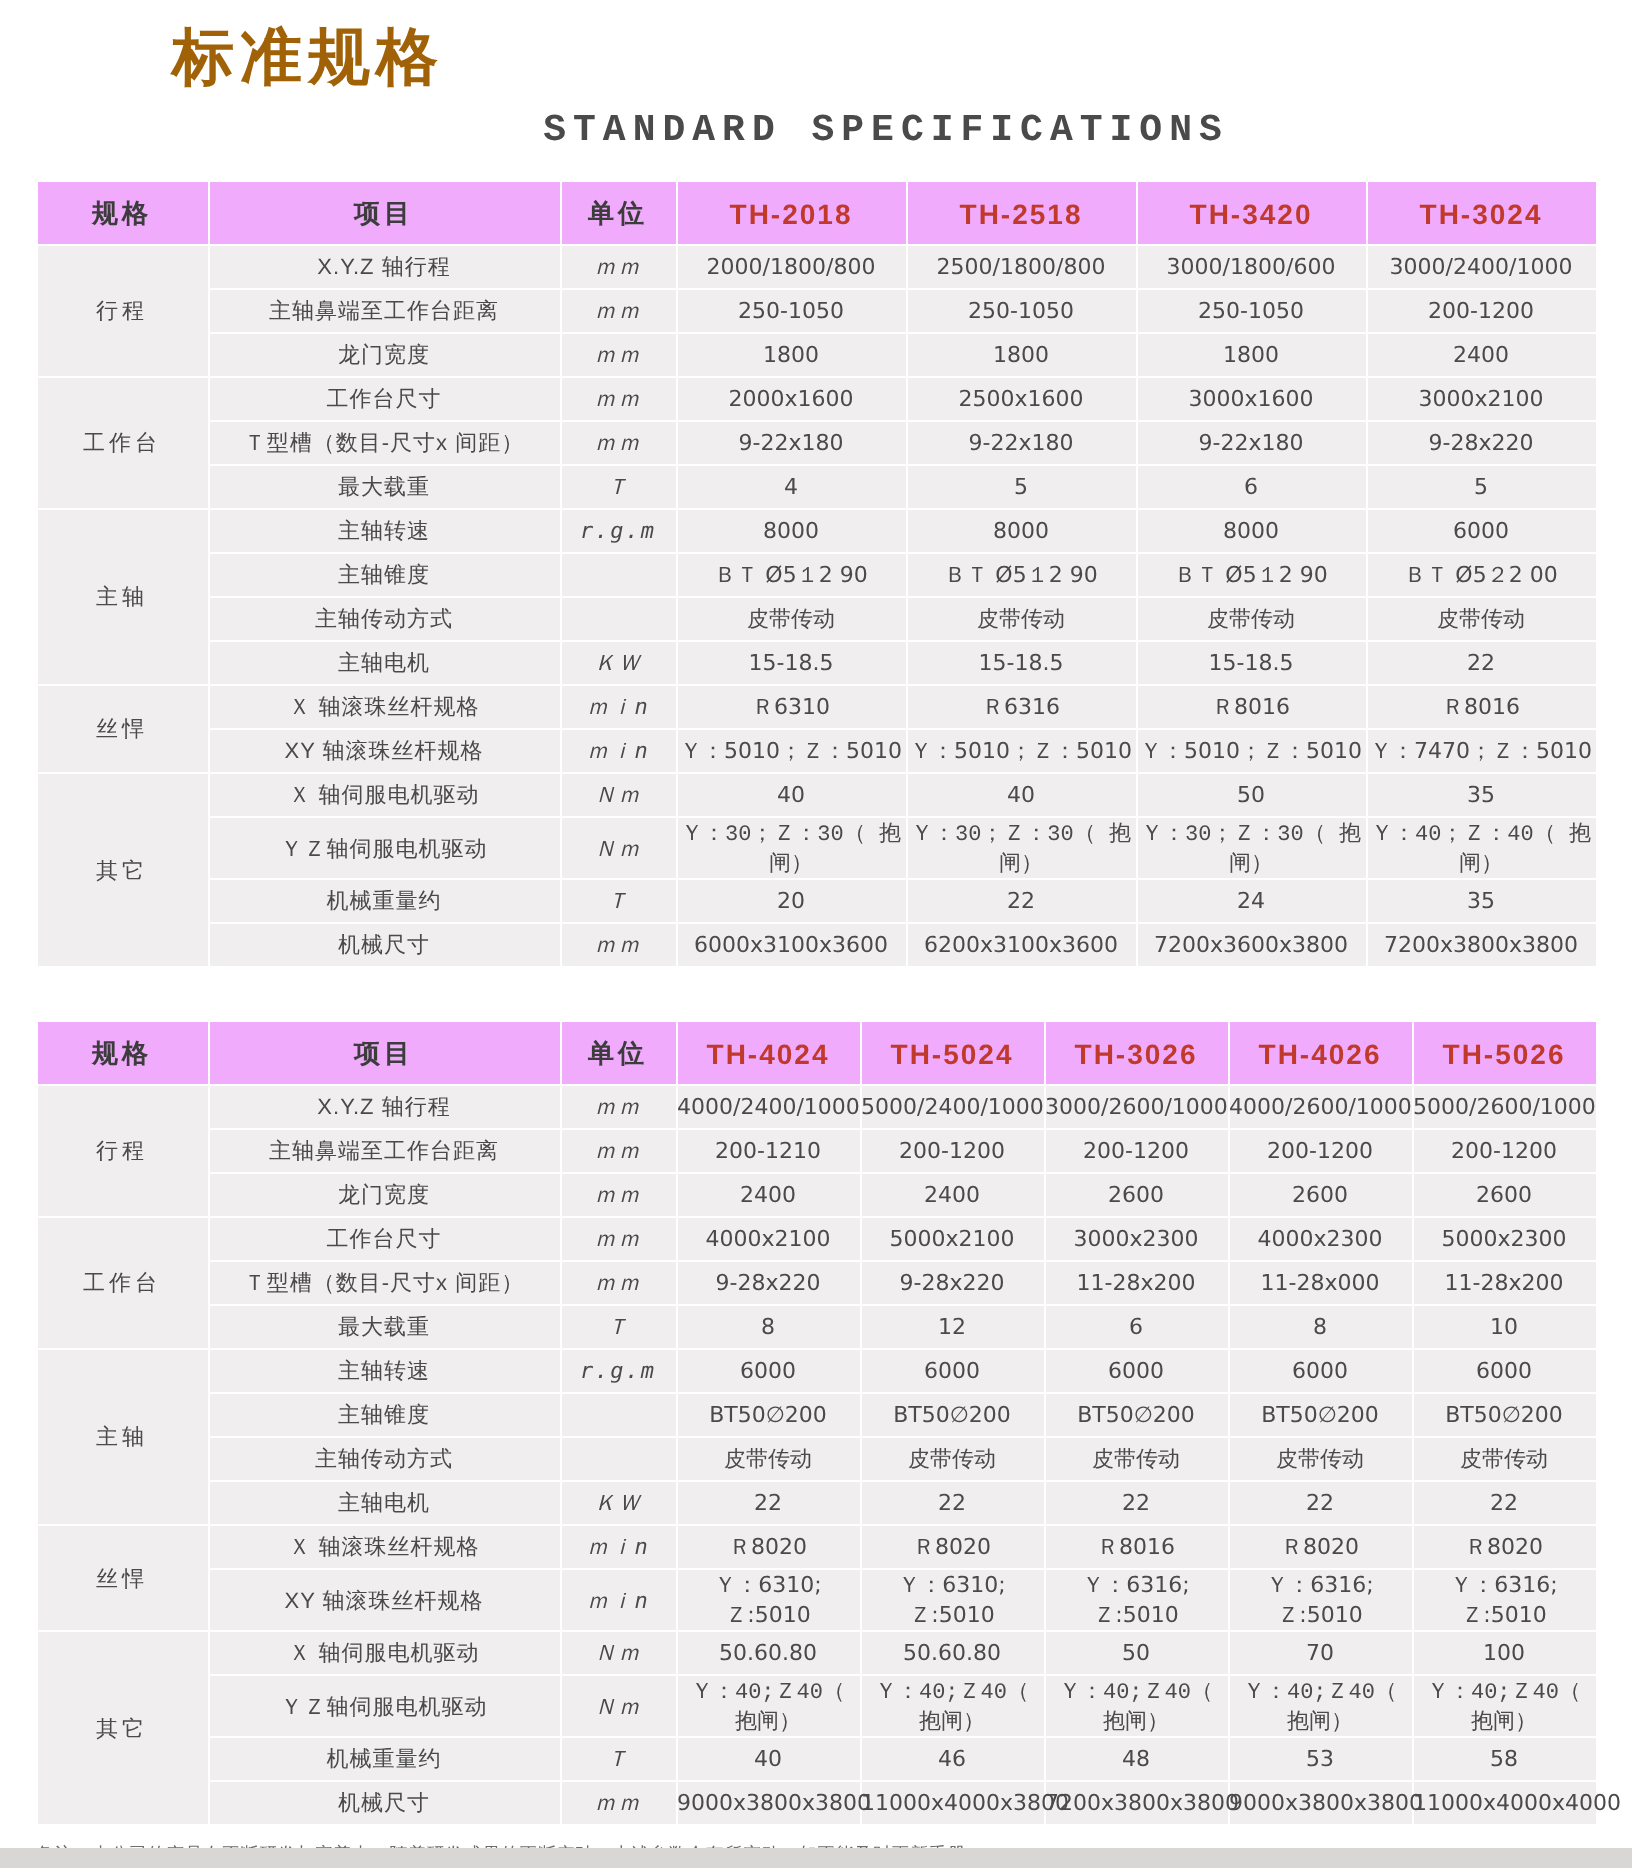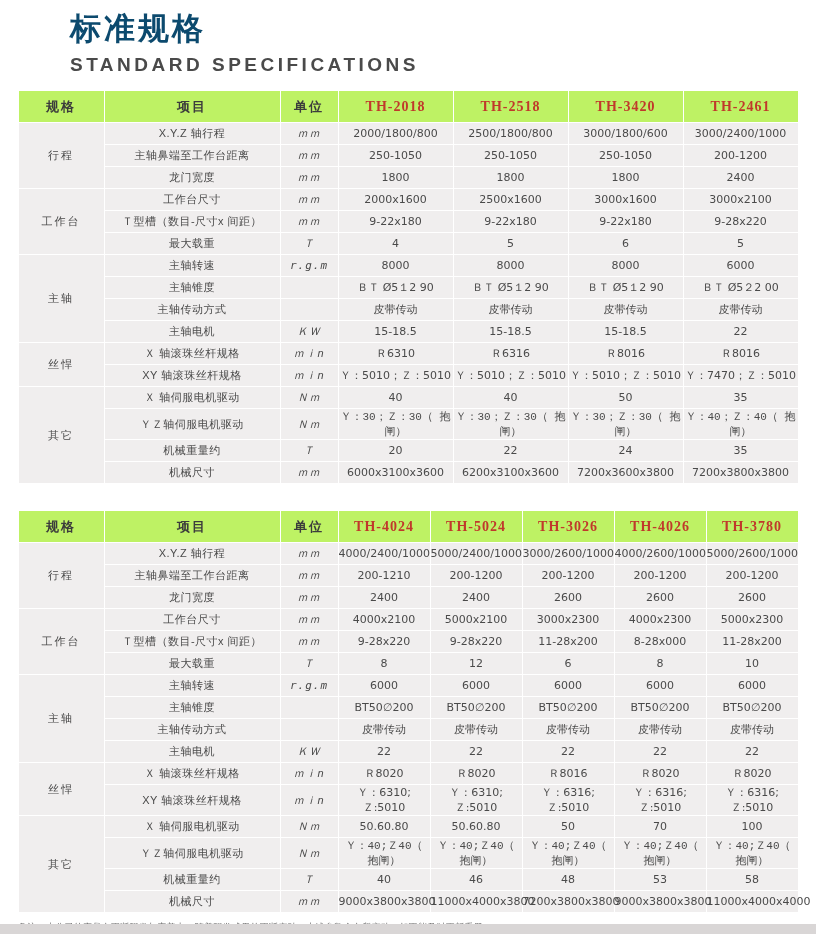--- a/index.html
+++ b/index.html
@@ -9,58 +9,58 @@
     font-family:"Liberation Sans","DejaVu Sans",sans-serif;
     color:#3a3a3a;
     overflow:hidden;
   }
   .page{position:relative;width:816px;height:934px;}
 
   
   .hdr{padding:10px 0 0 70px;}
   .hdr-cn{
     font-family:Liberation Serif, serif;
-    font-size:31px;font-weight:bold;color:#0c4a6e;
-    letter-spacing:3px;line-height:1.2;
+    font-size:31px;font-weight:bold;color:#a16207;
+    letter-spacing:3px;line-height:1.2;margin-left:16px;
   }
   .hdr-en{
-    font-family:Liberation Sans, sans-serif;
+    font-family:Liberation Mono, monospace;
     font-size:19px;font-weight:bold;color:#4a4a4a;
-    letter-spacing:3.5px;margin-top:7px;
+    letter-spacing:3.5px;margin-top:7px;text-align:center;
   }
 
   
   table.spec{
     border-collapse:collapse;
     width:780px;
     margin:0 auto;
     table-layout:fixed;
   }
   table.spec td,table.spec th{
     border:1px solid #ffffff;
     text-align:center;
     vertical-align:middle;
     padding:0;
     height:21px;
     font-size:11px;
     color:#4a4a4a;
     background:#f0eeee;
   }
   table.spec thead th{
-    background:#bef264;
+    background:#f0abfc;
     height:31px;
     font-size:13px;
     font-weight:bold;
     font-family:"DejaVu Serif","Liberation Serif",serif;
     letter-spacing:2px;
     color:#3c3c3c;
   }
   table.spec thead th.model{
     color:#c0392b;
-    font-family:Liberation Serif, serif;
+    font-family:Liberation Sans, sans-serif;
     font-size:14px;
     letter-spacing:1px;
     text-align:center;
   }
   td.grp{
     background:#e6e3e3;
     font-size:13px;
     font-weight:normal;
     font-family:"DejaVu Serif","Liberation Serif",serif;
     letter-spacing:2px;
@@ -122,21 +122,21 @@
           <col style="width:115px">
       </colgroup>
       <thead>
           <tr>
             <th>规格</th>
             <th>项目</th>
             <th>单位</th>
             <th class="model">TH-2018</th>
             <th class="model">TH-2518</th>
             <th class="model">TH-3420</th>
-            <th class="model">TH-2461</th>
+            <th class="model">TH-3024</th>
           </tr>
         </thead>
       <tbody>
           <tr>
             <td class="grp" rowspan="3">行程</td>
             <td class="item">X.Y.Z 轴行程</td>
             <td class="unit">ｍｍ</td>
             <td class="val">2000/1800/800</td>
             <td class="val">2500/1800/800</td>
             <td class="val">3000/1800/600</td>
@@ -284,21 +284,21 @@
       </colgroup>
       <thead>
           <tr>
             <th>规格</th>
             <th>项目</th>
             <th>单位</th>
             <th class="model">TH-4024</th>
             <th class="model">TH-5024</th>
             <th class="model">TH-3026</th>
             <th class="model">TH-4026</th>
-            <th class="model">TH-3780</th>
+            <th class="model">TH-5026</th>
           </tr>
         </thead>
       <tbody>
           <tr>
             <td class="grp" rowspan="3">行程</td>
             <td class="item">X.Y.Z 轴行程</td>
             <td class="unit">ｍｍ</td>
             <td class="val">4000/2400/1000</td>
             <td class="val">5000/2400/1000</td>
             <td class="val">3000/2600/1000</td>
@@ -332,21 +332,21 @@
             <td class="val">3000x2300</td>
             <td class="val">4000x2300</td>
             <td class="val">5000x2300</td>
           </tr>
           <tr>
             <td class="item">Ｔ型槽（数目‐尺寸x 间距）</td>
             <td class="unit">ｍｍ</td>
             <td class="val">9-28x220</td>
             <td class="val">9-28x220</td>
             <td class="val">11-28x200</td>
-            <td class="val">8-28x000</td>
+            <td class="val">11-28x000</td>
             <td class="val">11-28x200</td>
           </tr>
           <tr>
             <td class="item">最大载重</td>
             <td class="unit">Ｔ</td>
             <td class="val">8</td>
             <td class="val">12</td>
             <td class="val">6</td>
             <td class="val">8</td>
             <td class="val">10</td>

